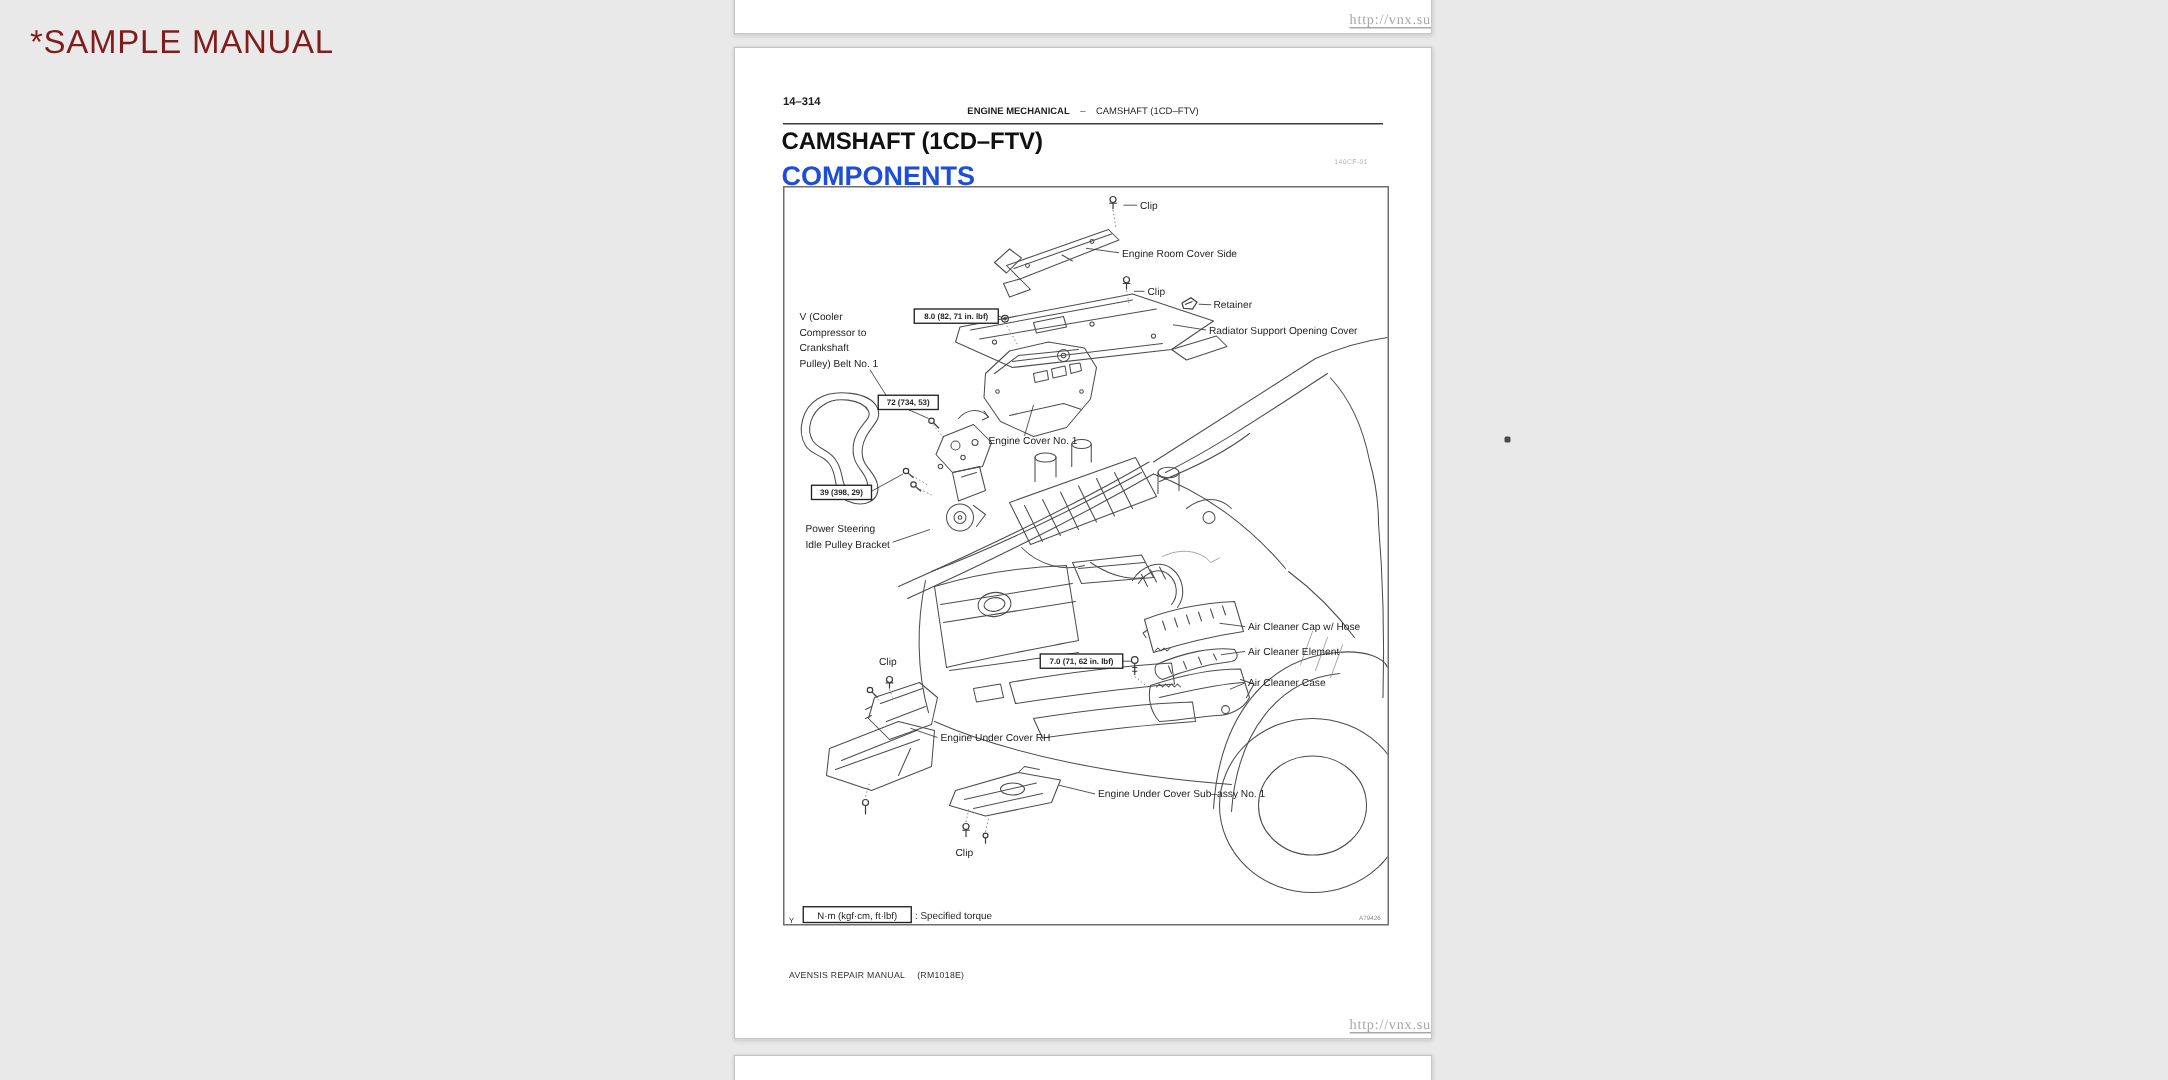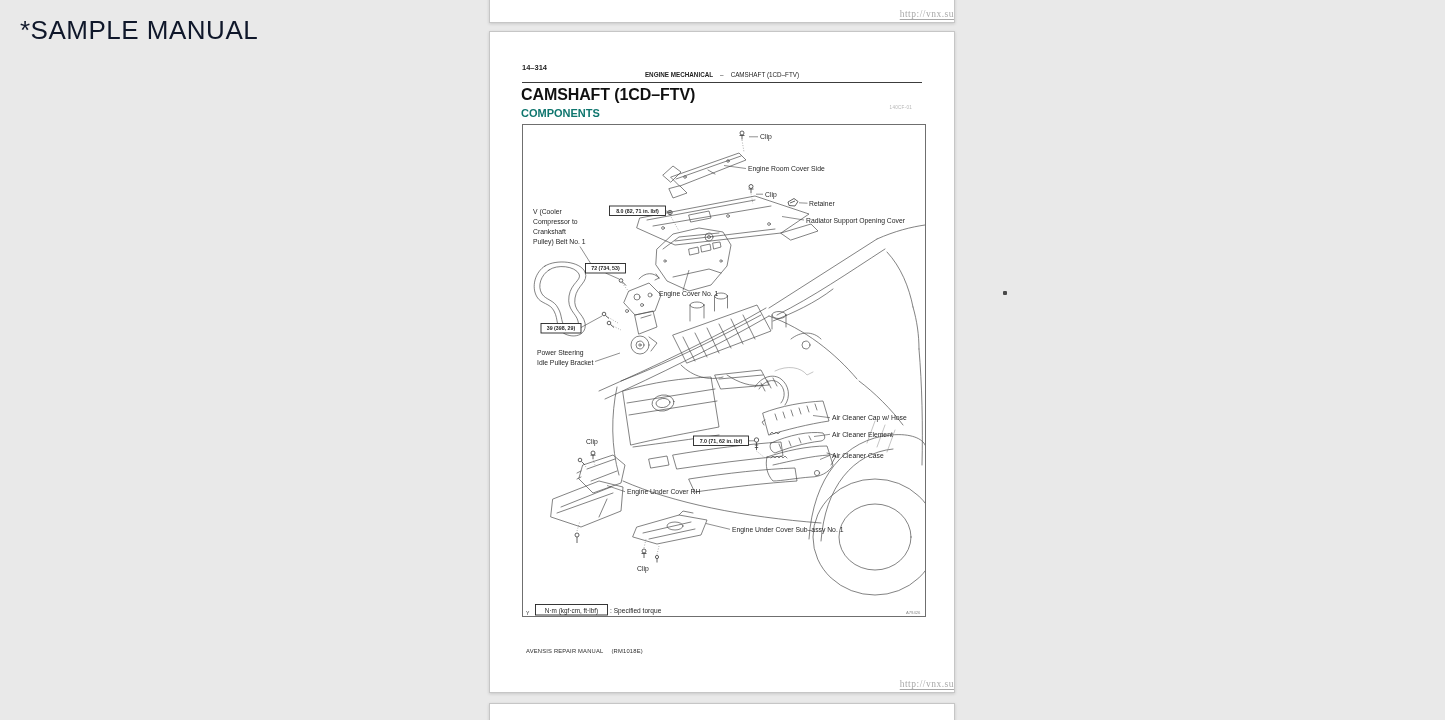--- a/index.html
+++ b/index.html
@@ -3,21 +3,21 @@
 <meta charset="utf-8">
 <style>
   html,body { margin:0; padding:0; }
   body {
     width:1445px; height:720px; position:relative; overflow:hidden;
     background:#e9e9e9;
     font-family:"Liberation Sans", sans-serif;
   }
   .sample-label {
     position:absolute; left:20px; top:15px;
-    font-size:26px; letter-spacing:.5px; color:#0f172a;
+    font-size:22px; letter-spacing:.5px; color:#7f1d1d;
   }
   .dot-artifact {
     position:absolute; left:1003px; top:291px; width:4px; height:4px;
     background:#4a4a4a; border-radius:1px;
   }
   .page {
     position:absolute; left:489px; width:466px; background:#ffffff;
     border:1px solid #c6c6c6; box-sizing:border-box;
     box-shadow:0 1px 3px rgba(0,0,0,.14);
   }
@@ -32,21 +32,21 @@
   .pnum { position:absolute; left:32px; top:31px; font-size:7.5px; font-weight:bold; color:#1d1d1d; }
   .hdr {
     position:absolute; left:32px; right:32px; top:39px; height:11px;
     border-bottom:1.6px solid #3c3c3c; text-align:center;
     font-size:6.3px; color:#1d1d1d; white-space:nowrap;
   }
   .hdr .sec { font-weight:bold; }
   .hdr .sep { margin:0 7px; color:#444; }
   .doc-title { position:absolute; left:31px; top:54px; font-size:16px; font-weight:bold; color:#101010; letter-spacing:-.1px; }
   .doc-code  { position:absolute; right:42px; top:73px; font-size:4.5px; color:#b5b5b5; letter-spacing:.3px; }
-  .doc-sub   { position:absolute; left:31px; top:75px; font-size:11px; font-weight:bold; color:#0f766e;text-align:right; }
+  .doc-sub   { position:absolute; left:31px; top:75px; font-size:18px; font-weight:bold; color:#1d4ed8;text-align:right; }
   .diagram {
     position:absolute; left:32px; top:92px; width:402px; height:491px;
     border:1px solid #6f6f6f;
   }
   .diagram svg { display:block; width:402px; height:491px; }
   .pg-footer { position:absolute; left:36px; top:616px; font-size:5.8px; color:#2e2e2e; letter-spacing:.2px; }
   .pg-footer .code { margin-left:8px; }
   
   text { font-family:"Liberation Sans", sans-serif; fill:#1f1f1f; font-size:6.8px; }
   .tq-text { font-size:5.3px; font-weight:bold; text-anchor:middle; }

